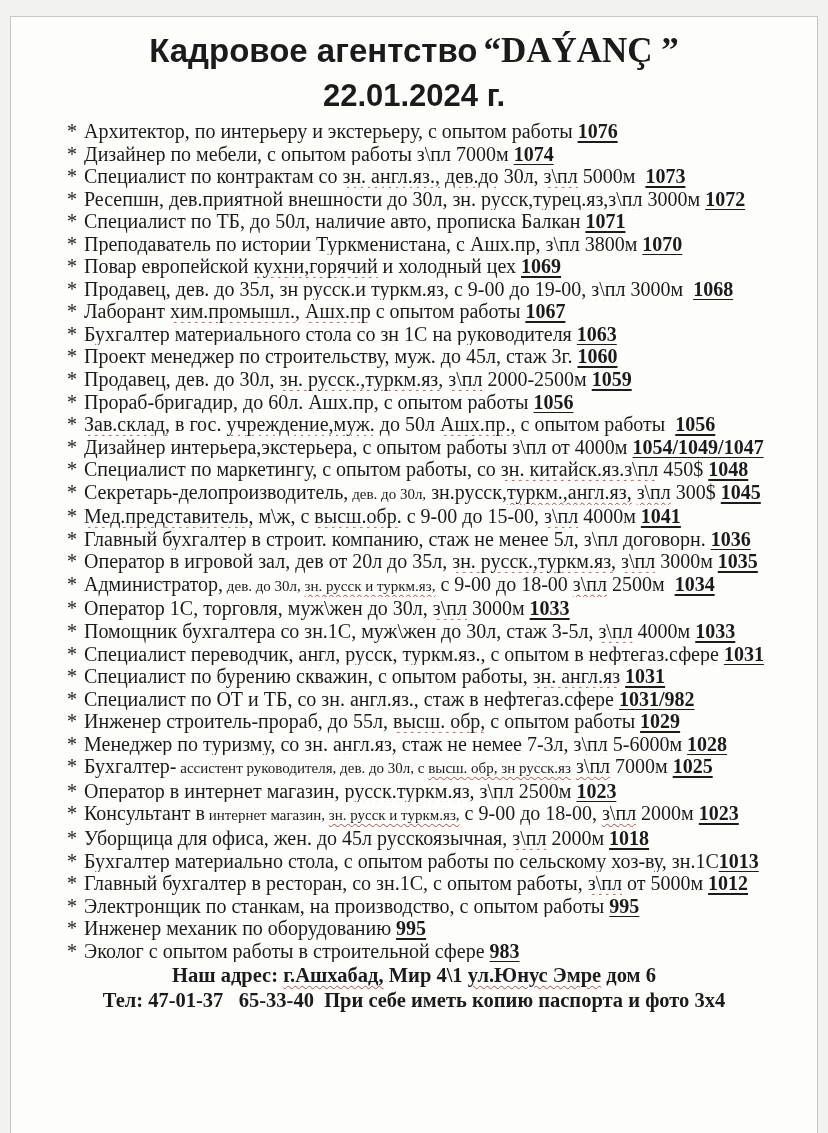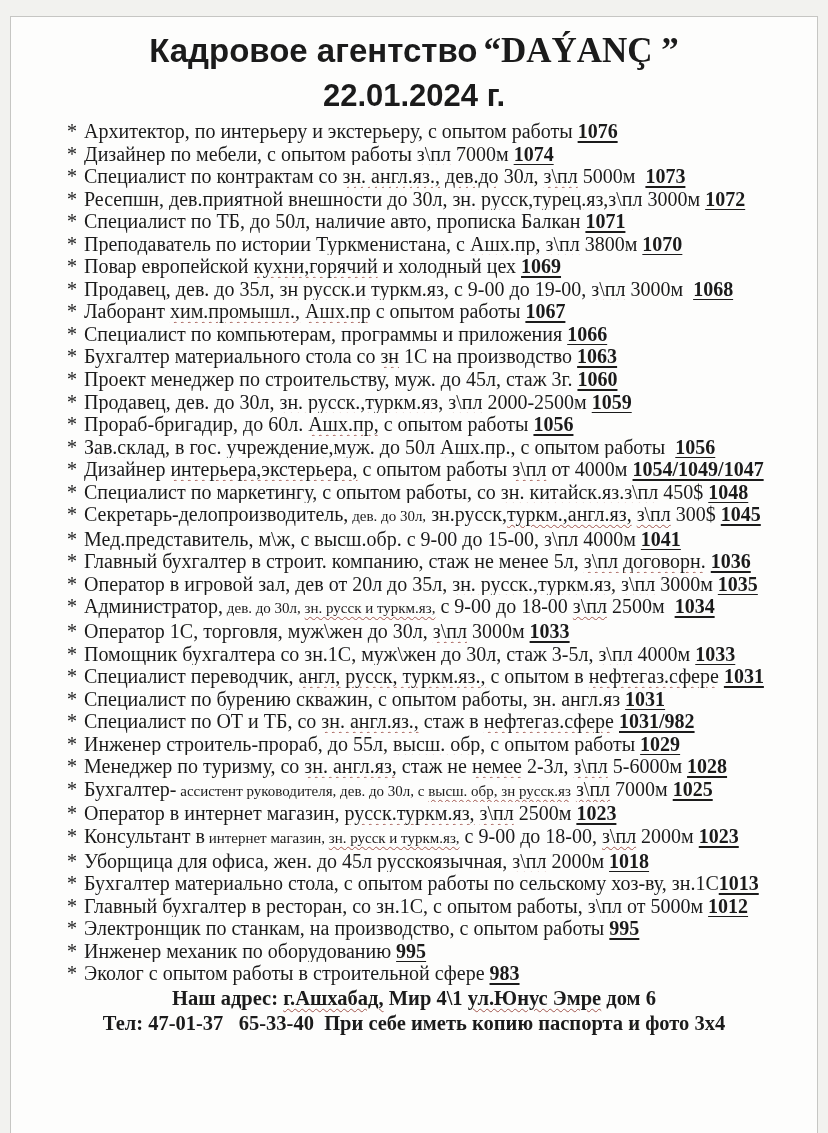--- a/index.html
+++ b/index.html
@@ -94,40 +94,39 @@
   <div class="list">
       <div class="line"><span class="star">*</span><span class="txt"><span>Архитектор, по интерьеру и экстерьеру, с опытом работы </span></span><span class="num">1076</span></div>
       <div class="line"><span class="star">*</span><span class="txt"><span>Дизайнер по мебели, с опытом работы </span><span class="wavy">з\пл</span><span> 7000м </span></span><span class="num">1074</span></div>
       <div class="line"><span class="star">*</span><span class="txt"><span>Специалист по контрактам со </span><span class="wavy">зн. англ.яз., дев.до</span><span> 30л, </span><span class="wavy">з\пл</span><span> 5000м &nbsp;</span></span><span class="num">1073</span></div>
       <div class="line"><span class="star">*</span><span class="txt"><span class="wavy">Ресепшн, дев.приятной</span><span> внешности до 30л, </span><span class="wavy">зн. русск,турец.яз,з\пл</span><span> 3000м </span></span><span class="num">1072</span></div>
       <div class="line"><span class="star">*</span><span class="txt"><span>Специалист по ТБ, до 50л, наличие авто, прописка Балкан </span></span><span class="num">1071</span></div>
       <div class="line"><span class="star">*</span><span class="txt"><span>Преподаватель по истории Туркменистана, с </span><span class="wavy">Ашх.пр,</span><span> </span><span class="wavy">з\пл</span><span> 3800м </span></span><span class="num">1070</span></div>
       <div class="line"><span class="star">*</span><span class="txt"><span>Повар европейской </span><span class="wavy">кухни,горячий</span><span> и холодный цех </span></span><span class="num">1069</span></div>
       <div class="line"><span class="star">*</span><span class="txt"><span>Продавец, дев. до 35л, </span><span class="wavy">зн русск.и туркм.яз,</span><span> с 9-00 до 19-00, </span><span class="wavy">з\пл</span><span> 3000м &nbsp;</span></span><span class="num">1068</span></div>
       <div class="line"><span class="star">*</span><span class="txt"><span>Лаборант </span><span class="wavy">хим.промышл.,</span><span> </span><span class="wavy">Ашх.пр</span><span> с опытом работы </span></span><span class="num">1067</span></div>
-      <div class="line"><span class="star">*</span><span class="txt"><span>Специалист по компьютерам, программы и приложения </span></span><span class="num">1066</span></div>
-      <div class="line"><span class="star">*</span><span class="txt"><span>Бухгалтер материального стола со </span><span class="wavy">зн</span><span> 1С на производство </span></span><span class="num">1063</span></div>
+      <div class="line"><span class="star">*</span><span class="txt"><span>Бухгалтер материального стола со </span><span class="wavy">зн</span><span> 1С на руководителя </span></span><span class="num">1063</span></div>
       <div class="line"><span class="star">*</span><span class="txt"><span>Проект менеджер по строительству, муж. до 45л, стаж 3г. </span></span><span class="num">1060</span></div>
       <div class="line"><span class="star">*</span><span class="txt"><span>Продавец, дев. до 30л, </span><span class="wavy">зн. русск.,туркм.яз,</span><span> </span><span class="wavy">з\пл</span><span> 2000-2500м </span></span><span class="num">1059</span></div>
       <div class="line"><span class="star">*</span><span class="txt"><span>Прораб-бригадир, до 60л. </span><span class="wavy">Ашх.пр,</span><span> с опытом работы </span></span><span class="num">1056</span></div>
       <div class="line"><span class="star">*</span><span class="txt"><span class="wavy">Зав.склад,</span><span> в гос. </span><span class="wavy">учреждение,муж.</span><span> до 50л </span><span class="wavy">Ашх.пр.,</span><span> с опытом работы &nbsp;</span></span><span class="num">1056</span></div>
       <div class="line"><span class="star">*</span><span class="txt"><span>Дизайнер </span><span class="wavy">интерьера,экстерьера,</span><span> с опытом работы </span><span class="wavy">з\пл</span><span> от 4000м </span></span><span class="num">1054/1049/1047</span></div>
       <div class="line"><span class="star">*</span><span class="txt"><span>Специалист по маркетингу, с опытом работы, со </span><span class="wavy">зн. китайск.яз.з\пл</span><span> 450$ </span></span><span class="num">1048</span></div>
       <div class="line"><span class="star">*</span><span class="txt"><span>Секретарь-делопроизводитель,</span><span class="sm"> дев. до 30л,</span><span> зн.русск,</span><span class="wavy">туркм.,англ.яз,</span><span> </span><span class="wavy">з\пл</span><span> 300$ </span></span><span class="num">1045</span></div>
       <div class="line"><span class="star">*</span><span class="txt"><span class="wavy">Мед.представитель,</span><span> м\ж, с </span><span class="wavy">высш.обр.</span><span> с 9-00 до 15-00, </span><span class="wavy">з\пл</span><span> 4000м </span></span><span class="num">1041</span></div>
       <div class="line"><span class="star">*</span><span class="txt"><span>Главный бухгалтер в строит. компанию, стаж не менее 5л, </span><span class="wavy">з\пл договорн.</span><span> </span></span><span class="num">1036</span></div>
       <div class="line"><span class="star">*</span><span class="txt"><span>Оператор в игровой зал, дев от 20л до 35л, </span><span class="wavy">зн. русск.,туркм.яз,</span><span> </span><span class="wavy">з\пл</span><span> 3000м </span></span><span class="num">1035</span></div>
       <div class="line"><span class="star">*</span><span class="txt"><span>Администратор,</span><span class="sm"> дев. до 30л, </span><span class="wavy sm">зн. русск и туркм.яз,</span><span> с 9-00 до 18-00 </span><span class="wavy">з\пл</span><span> 2500м &nbsp;</span></span><span class="num">1034</span></div>
       <div class="line"><span class="star">*</span><span class="txt"><span>Оператор 1С, торговля, муж\жен до 30л, </span><span class="wavy">з\пл</span><span> 3000м </span></span><span class="num">1033</span></div>
       <div class="line"><span class="star">*</span><span class="txt"><span>Помощник бухгалтера со зн.1С, муж\жен до 30л, стаж 3-5л, </span><span class="wavy">з\пл</span><span> 4000м </span></span><span class="num">1033</span></div>
       <div class="line"><span class="star">*</span><span class="txt"><span>Специалист переводчик, </span><span class="wavy">англ, русск, туркм.яз.,</span><span> с опытом в </span><span class="wavy">нефтегаз.сфере</span><span> </span></span><span class="num">1031</span></div>
       <div class="line"><span class="star">*</span><span class="txt"><span>Специалист по бурению скважин, с опытом работы, </span><span class="wavy">зн. англ.яз</span><span> </span></span><span class="num">1031</span></div>
       <div class="line"><span class="star">*</span><span class="txt"><span>Специалист по ОТ и ТБ, со </span><span class="wavy">зн. англ.яз.,</span><span> стаж в </span><span class="wavy">нефтегаз.сфере</span><span> </span></span><span class="num">1031/982</span></div>
       <div class="line"><span class="star">*</span><span class="txt"><span>Инженер строитель-прораб, до 55л, </span><span class="wavy">высш. обр,</span><span> с опытом работы </span></span><span class="num">1029</span></div>
-      <div class="line"><span class="star">*</span><span class="txt"><span>Менеджер по туризму, со </span><span class="wavy">зн. англ.яз,</span><span> стаж не </span><span class="wavy">немее</span><span> 2-3л, </span><span class="wavy">з\пл</span><span> 5-6000м </span></span><span class="num">1028</span></div>
+      <div class="line"><span class="star">*</span><span class="txt"><span>Менеджер по туризму, со </span><span class="wavy">зн. англ.яз,</span><span> стаж не </span><span class="wavy">немее</span><span> 7-3л, </span><span class="wavy">з\пл</span><span> 5-6000м </span></span><span class="num">1028</span></div>
       <div class="line"><span class="star">*</span><span class="txt"><span>Бухгалтер-</span><span class="sm"> ассистент руководителя, дев. до 30л, с </span><span class="wavy sm">высш. обр, зн русск.яз</span><span> </span><span class="wavy">з\пл</span><span> 7000м </span></span><span class="num">1025</span></div>
       <div class="line"><span class="star">*</span><span class="txt"><span>Оператор в интернет магазин, </span><span class="wavy">русск.туркм.яз,</span><span> </span><span class="wavy">з\пл</span><span> 2500м </span></span><span class="num">1023</span></div>
       <div class="line"><span class="star">*</span><span class="txt"><span>Консультант в</span><span class="sm"> интернет магазин, </span><span class="wavy sm">зн. русск и туркм.яз,</span><span> с 9-00 до 18-00, </span><span class="wavy">з\пл</span><span> 2000м </span></span><span class="num">1023</span></div>
       <div class="line"><span class="star">*</span><span class="txt"><span>Уборщица для офиса, жен. до 45л русскоязычная, </span><span class="wavy">з\пл</span><span> 2000м </span></span><span class="num">1018</span></div>
       <div class="line"><span class="star">*</span><span class="txt"><span>Бухгалтер материально стола, с опытом работы по сельскому хоз-ву, зн.1С</span></span><span class="num">1013</span></div>
       <div class="line"><span class="star">*</span><span class="txt"><span>Главный бухгалтер в ресторан, со зн.1С, с опытом работы, </span><span class="wavy">з\пл</span><span> от 5000м </span></span><span class="num">1012</span></div>
       <div class="line"><span class="star">*</span><span class="txt"><span>Электронщик по станкам, на производство, с опытом работы </span></span><span class="num">995</span></div>
       <div class="line"><span class="star">*</span><span class="txt"><span>Инженер механик по оборудованию </span></span><span class="num">995</span></div>
       <div class="line"><span class="star">*</span><span class="txt"><span>Эколог с опытом работы в строительной сфере </span></span><span class="num">983</span></div>
     </div>

